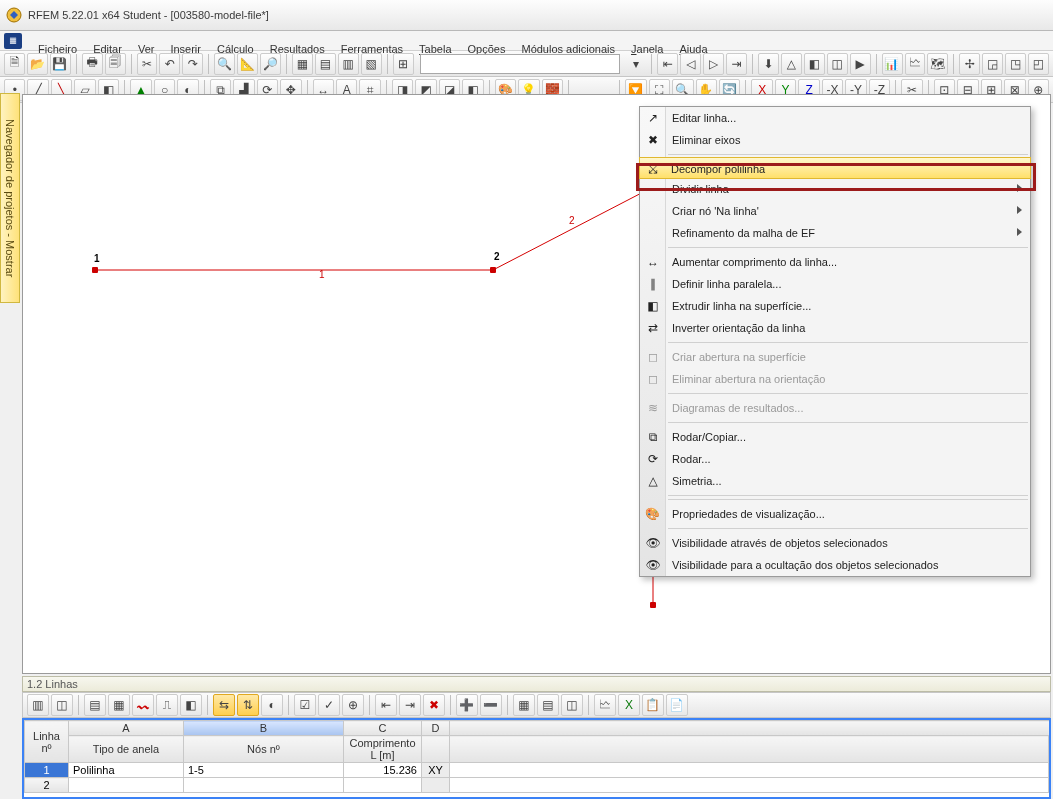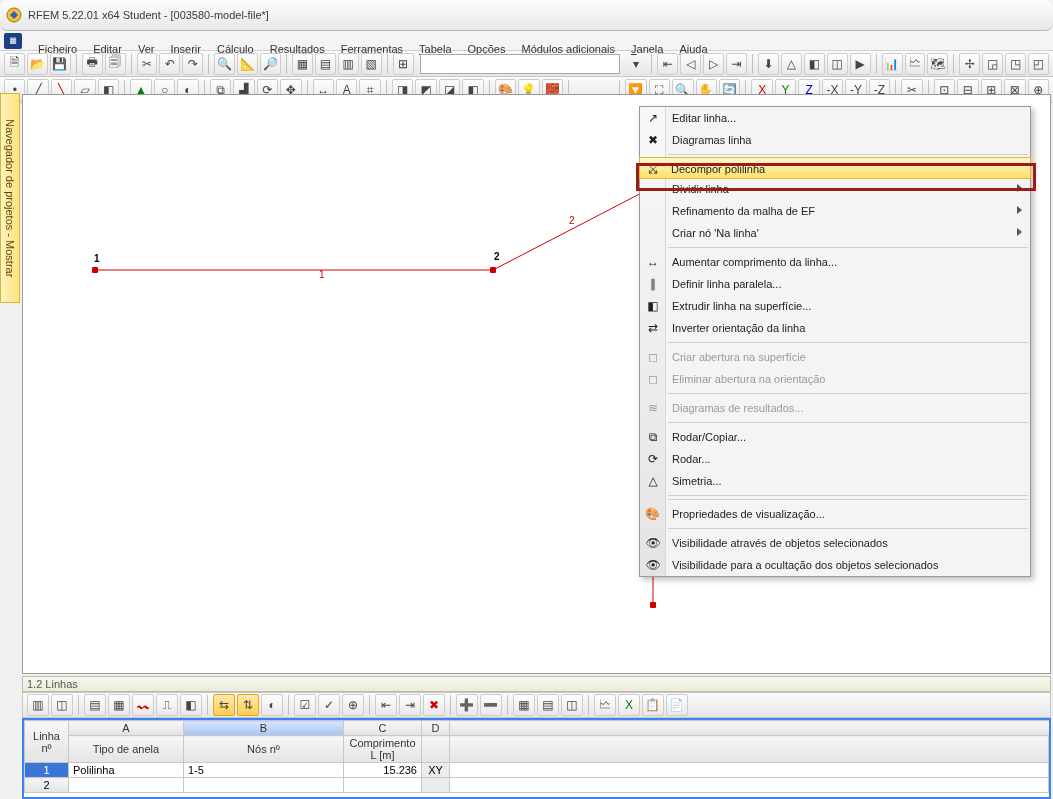--- a/index.html
+++ b/index.html
@@ -1,19 +1,19 @@
 <!DOCTYPE html>
 <html><head>
 <meta charset="utf-8">
 <style>
   * { box-sizing: border-box; margin: 0; padding: 0; }
   html, body { width: 1053px; height: 799px; font-family: "Segoe UI", Tahoma, sans-serif; font-size: 11px; background: #f0f0f0; overflow: hidden; }
 
   
-  .titlebar { height: 31px; background: linear-gradient(#fdfdfd,#e8e8e8); display: flex; align-items: center; padding: 12px 6px; border-bottom: 1px solid #b8b8b8; border-radius: 8px; }
+  .titlebar { height: 31px; background: linear-gradient(#fdfdfd,#e8e8e8); display: flex; align-items: center; padding: 12px 6px; border-bottom: 1px solid #b8b8b8; }
   .titlebar .logo { width: 16px; height: 16px; margin-right: 6px; }
   .titlebar .title-text { color: #3a3a3a; }
 
   
   .menubar { height: 20px; background: #f4f4f4; display: flex; align-items: center; padding: 0 4px; border-bottom: 1px solid #d0d0d0; }
   .menu-logo { width: 18px; height: 16px; background:#1b3f84; color:#fff; font-size:8px; display:flex; align-items:center; justify-content:center; margin-right:8px; border-radius:2px;}
   .menubar .menu-item { padding: 2px 8px; color:#333; cursor:default; }
   .menubar .menu-item u { text-decoration: underline; }
 
   
@@ -215,26 +215,26 @@
   <div class="node-dot" style="left:630px; top:92px;"></div>
   <div class="node-lbl" style="left:632px; top:90px;">3</div>
   <div class="node-dot" style="left:630px; top:258px;"></div>
   <div class="node-dot" style="left:630px; top:510px;"></div>
 </div>
 
 <div class="ctxmenu">
   <div class="iconcol"></div>
   <div id="ctx-host">
       <div class="ctx-item"><span class="ico">↗</span><span>Editar linha...</span></div>
-      <div class="ctx-item"><span class="ico">✖</span><span>Diagramas linha</span></div>
+      <div class="ctx-item"><span class="ico">✖</span><span>Eliminar eixos</span></div>
       <div class="ctx-sep"></div>
       <div class="ctx-item hl"><span class="ico">⤩</span><span>Decompor polilinha</span></div>
       <div class="ctx-item"><span>Dividir linha</span><span class="arrow"></span></div>
+      <div class="ctx-item"><span>Criar nó 'Na linha'</span><span class="arrow"></span></div>
       <div class="ctx-item"><span>Refinamento da malha de EF</span><span class="arrow"></span></div>
-      <div class="ctx-item"><span>Criar nó 'Na linha'</span><span class="arrow"></span></div>
       <div class="ctx-sep"></div>
       <div class="ctx-item"><span class="ico">↔</span><span>Aumentar comprimento da linha...</span></div>
       <div class="ctx-item"><span class="ico">∥</span><span>Definir linha paralela...</span></div>
       <div class="ctx-item"><span class="ico">◧</span><span>Extrudir linha na superfície...</span></div>
       <div class="ctx-item"><span class="ico">⇄</span><span>Inverter orientação da linha</span></div>
       <div class="ctx-sep"></div>
       <div class="ctx-item disabled"><span class="ico">◻</span><span>Criar abertura na superfície</span></div>
       <div class="ctx-item disabled"><span class="ico">◻</span><span>Eliminar abertura na orientação</span></div>
       <div class="ctx-sep"></div>
       <div class="ctx-item disabled"><span class="ico">≋</span><span>Diagramas de resultados...</span></div>

